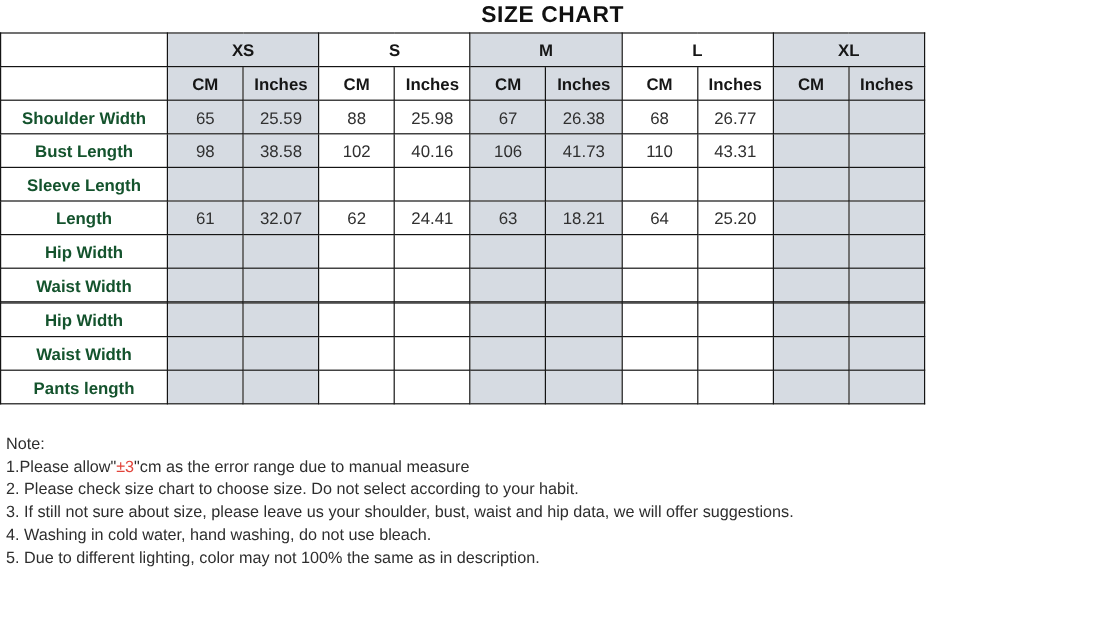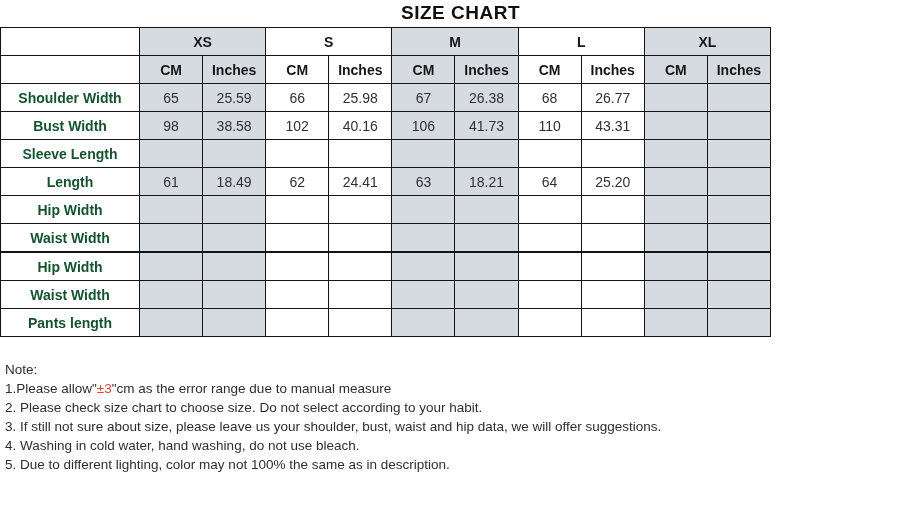--- a/index.html
+++ b/index.html
@@ -106,31 +106,31 @@
           <th class="unit-header">Inches</th>
           <th class="unit-header shade">CM</th>
           <th class="unit-header shade">Inches</th>
         </tr>
       </thead>
       <tbody>
         <tr>
           <th class="row-label">Shoulder Width</th>
           <td class="value-cell shade">65</td>
           <td class="value-cell shade">25.59</td>
-          <td class="value-cell">66</td>
+          <td class="value-cell">88</td>
           <td class="value-cell">25.98</td>
           <td class="value-cell shade">67</td>
           <td class="value-cell shade">26.38</td>
           <td class="value-cell">68</td>
           <td class="value-cell">26.77</td>
           <td class="value-cell shade"></td>
           <td class="value-cell shade"></td>
         </tr>
         <tr>
-          <th class="row-label">Bust Width</th>
+          <th class="row-label">Bust Length</th>
           <td class="value-cell shade">98</td>
           <td class="value-cell shade">38.58</td>
           <td class="value-cell">102</td>
           <td class="value-cell">40.16</td>
           <td class="value-cell shade">106</td>
           <td class="value-cell shade">41.73</td>
           <td class="value-cell">110</td>
           <td class="value-cell">43.31</td>
           <td class="value-cell shade"></td>
           <td class="value-cell shade"></td>
@@ -144,21 +144,21 @@
           <td class="value-cell shade"></td>
           <td class="value-cell shade"></td>
           <td class="value-cell"></td>
           <td class="value-cell"></td>
           <td class="value-cell shade"></td>
           <td class="value-cell shade"></td>
         </tr>
         <tr>
           <th class="row-label">Length</th>
           <td class="value-cell shade">61</td>
-          <td class="value-cell shade">18.49</td>
+          <td class="value-cell shade">32.07</td>
           <td class="value-cell">62</td>
           <td class="value-cell">24.41</td>
           <td class="value-cell shade">63</td>
           <td class="value-cell shade">18.21</td>
           <td class="value-cell">64</td>
           <td class="value-cell">25.20</td>
           <td class="value-cell shade"></td>
           <td class="value-cell shade"></td>
         </tr>
         <tr>

